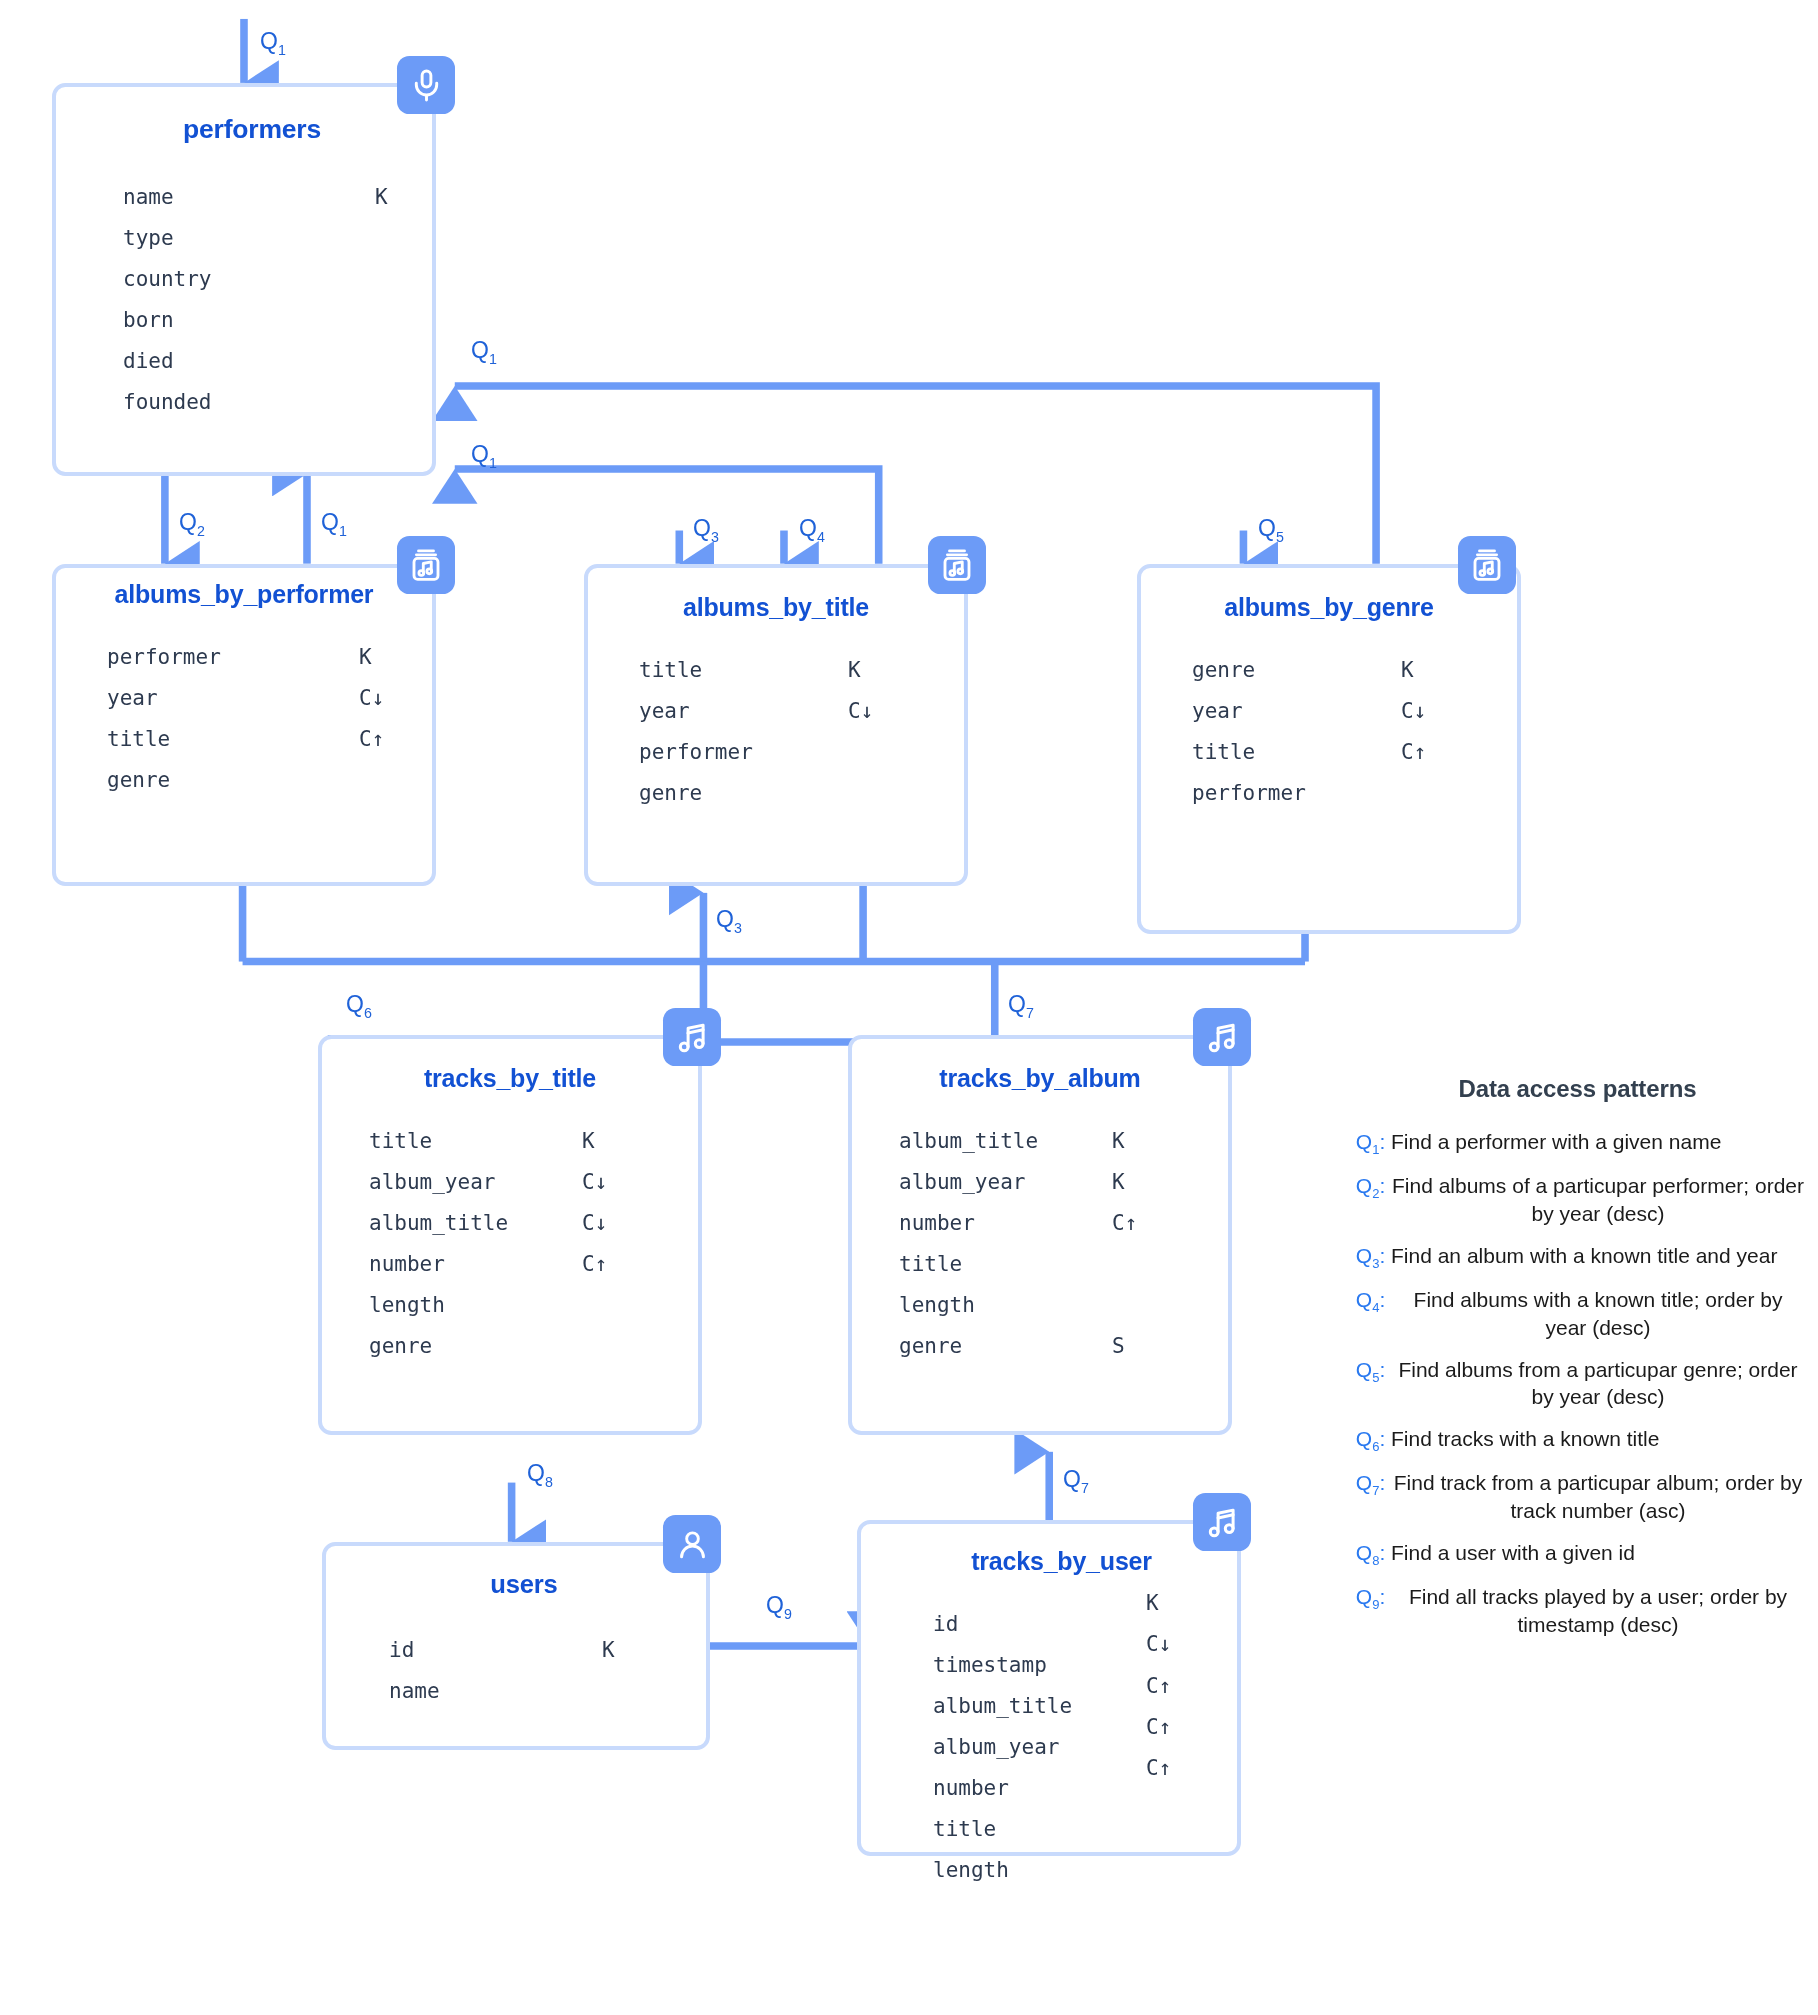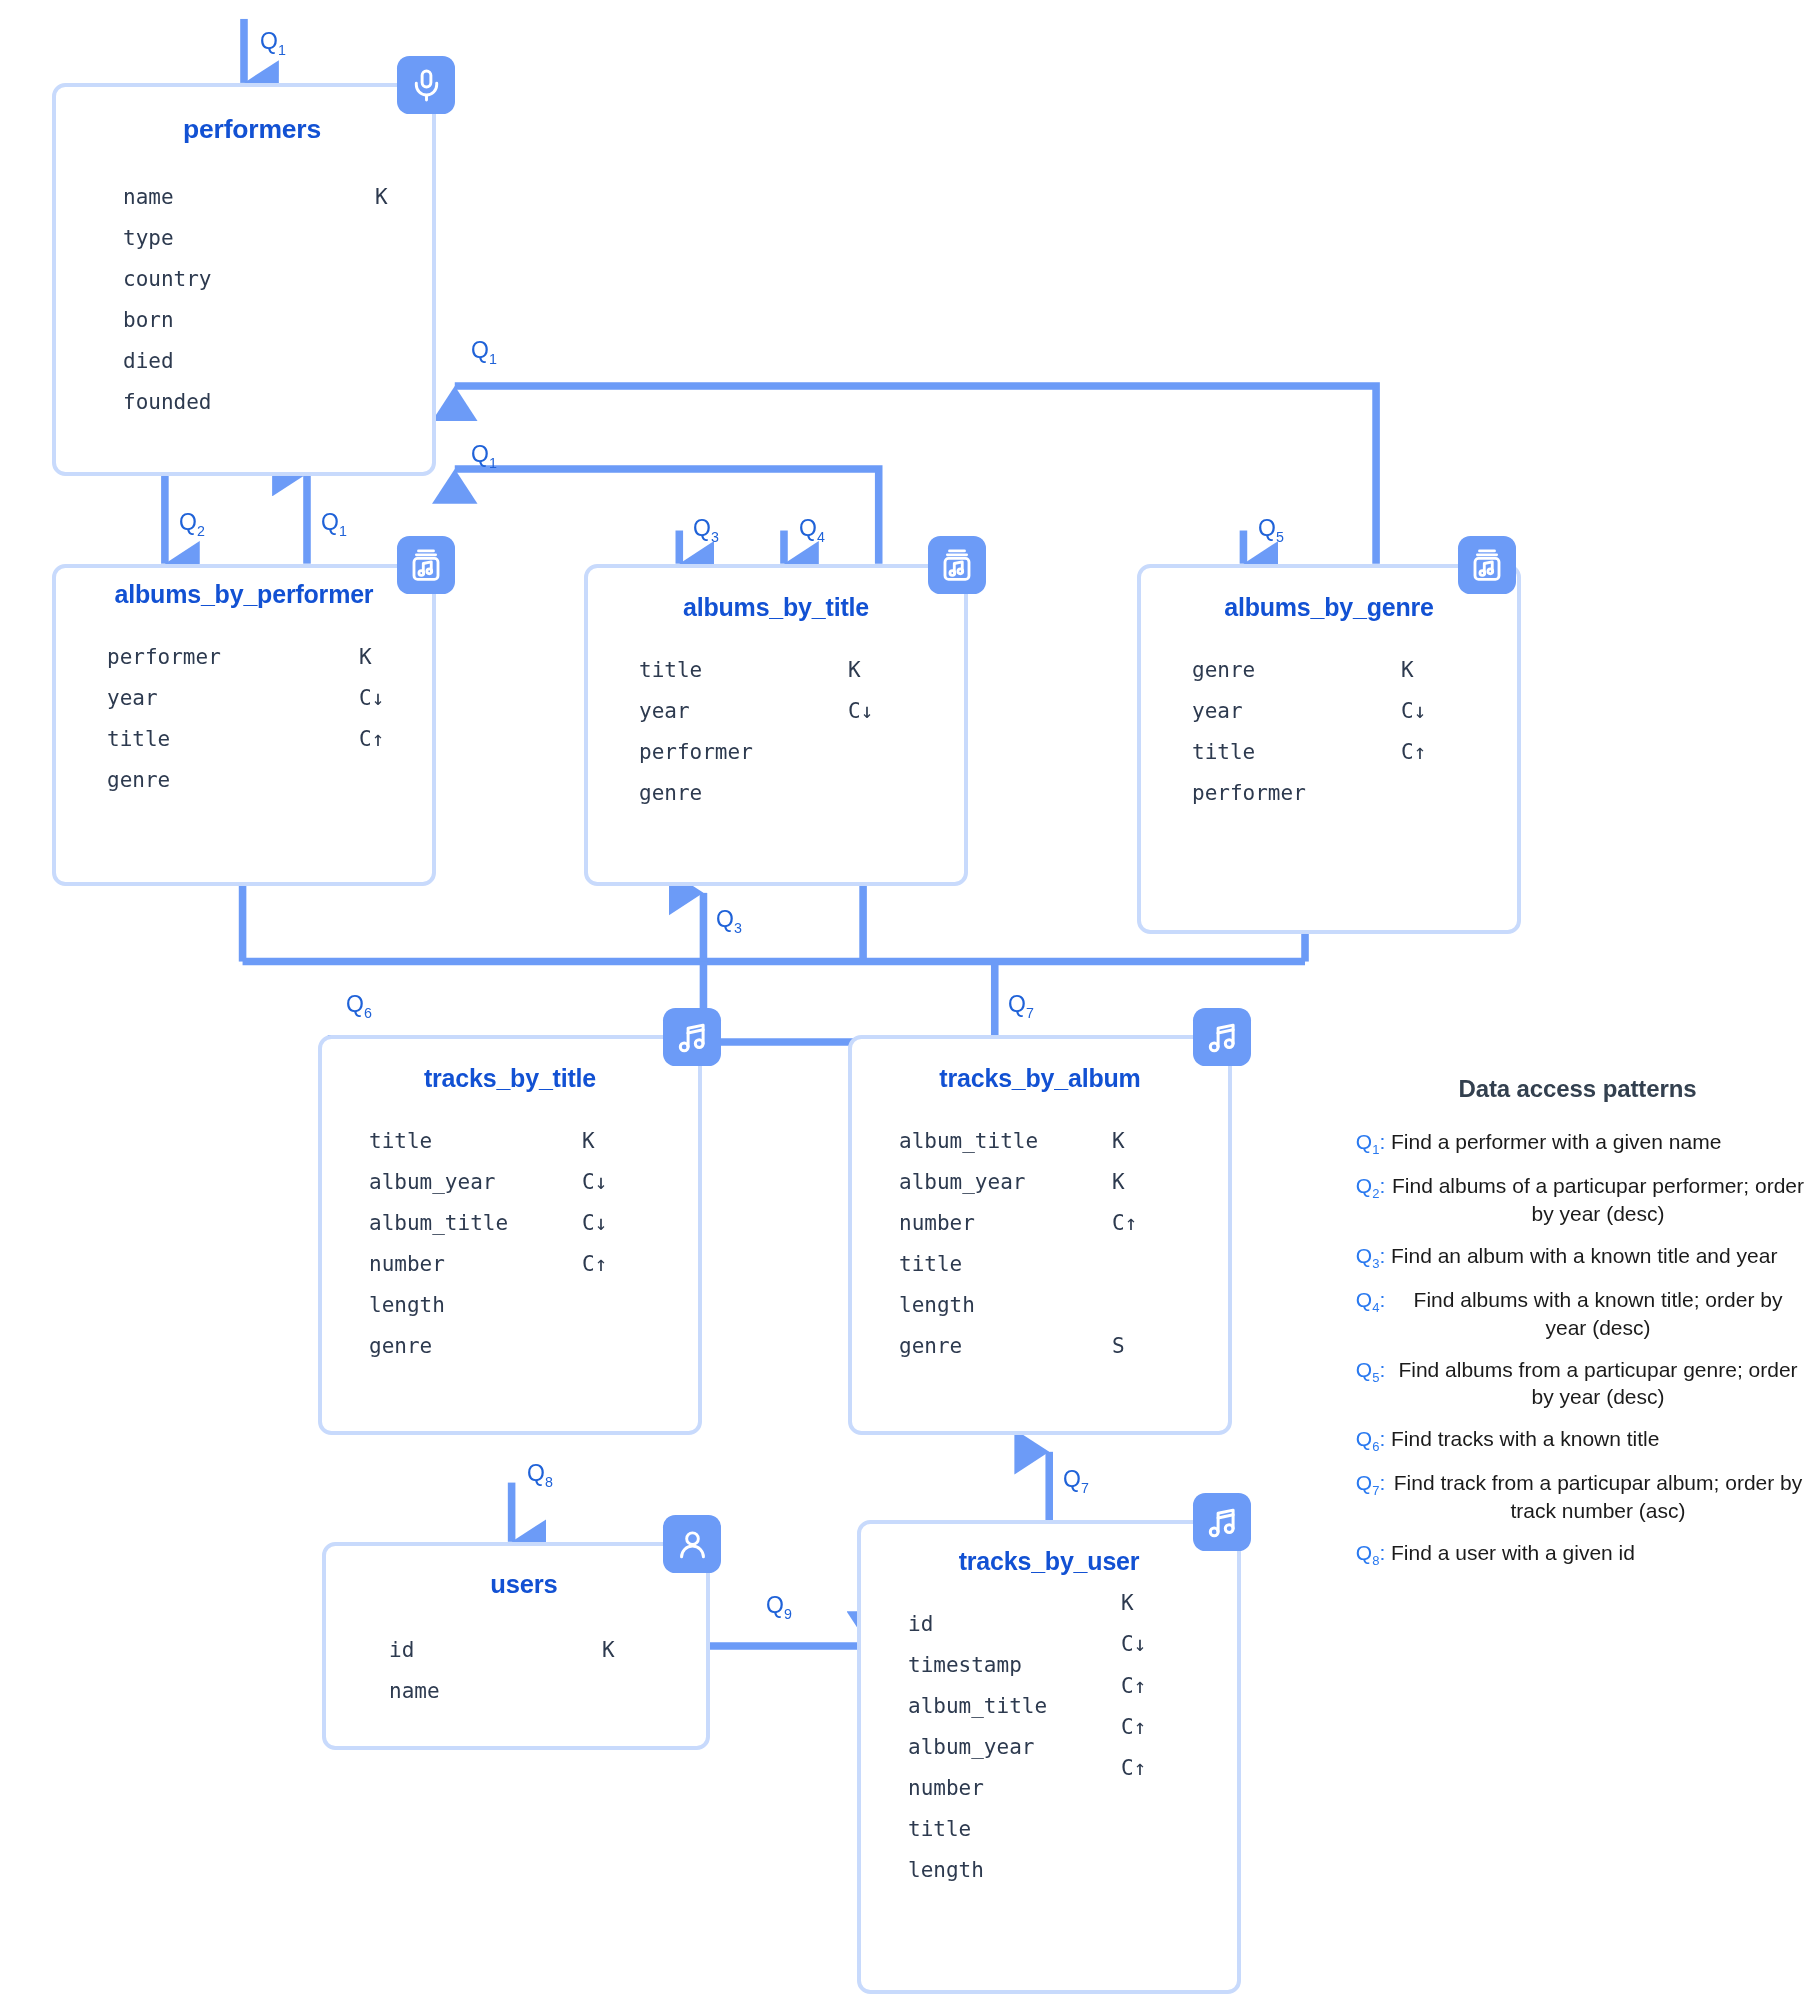--- a/index.html
+++ b/index.html
@@ -404,21 +404,21 @@
       </div>
     </div>
   </div>
   <div class="badge" style="left:663px; top:1515px;">
     <svg width="35" height="35" viewBox="0 0 24 24" fill="none" stroke="#ffffff" stroke-width="2" stroke-linecap="round" stroke-linejoin="round">
       <circle cx="12" cy="8" r="4"></circle>
       <path d="M4.5 20.5a7.5 7.5 0 0 1 15 0"></path>
     </svg>
   </div>
 
-  <div class="tbl" style="left:857px; top:1520px; width:384px; height:474px;">
+  <div class="tbl" style="left:857px; top:1520px; width:384px; height:336px;padding-left:25px;">
     <div class="tbl-title" style="margin-top:23px; font-size:25px;">tracks_by_user</div>
     <div class="fields" style="margin-top:27.5px; padding-left:47px; line-height:41px;">
       <div class="frow">
         <span class="fname">id</span>
       </div>
       <div class="frow">
         <span class="fname">timestamp</span>
       </div>
       <div class="frow">
         <span class="fname">album_title</span>
@@ -480,16 +480,20 @@
       <div class="ltext">Find tracks with a known title</div>
     </div>
     <div class="lrow">
       <div class="lkey">Q<sub>7</sub>:</div>
       <div class="ltext">Find track from a particupar album; order by track number (asc)</div>
     </div>
     <div class="lrow">
       <div class="lkey">Q<sub>8</sub>:</div>
       <div class="ltext">Find a user with a given id</div>
     </div>
+    <div class="lrow">
+      <div class="lkey">Q<sub>9</sub>:</div>
+      <div class="ltext">Find all tracks played by a user; order by timestamp (desc)</div>
+    </div>
   </div>
 
 </div>
 
 
 </body></html>

